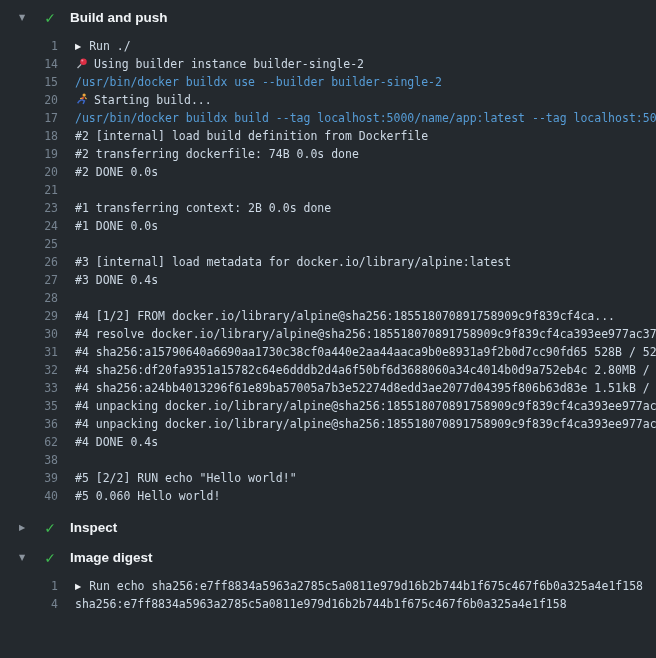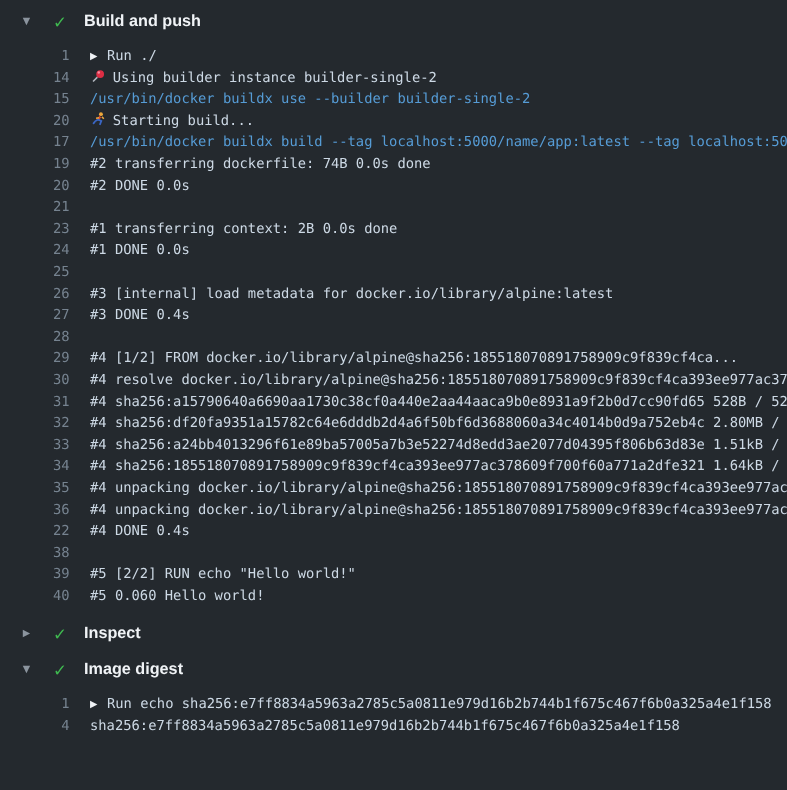--- a/index.html
+++ b/index.html
@@ -65,38 +65,38 @@
             </svg><span>Using builder instance builder-single-2</span></span></div>
         <div class="line"><span class="num">15</span><span class="content command"><span>/usr/bin/docker buildx use --builder builder-single-2</span></span></div>
         <div class="line"><span class="num">20</span><span class="content"><svg class="emoji-icon" viewBox="0 0 16 16">
               <circle cx="10.6" cy="2.6" r="2" fill="#eda83c"></circle>
               <path d="M10 5 L7.6 8.2" stroke="#d9482f" stroke-width="2.4" fill="none"></path>
               <path d="M7.6 8.2 L11 9.6 L9.4 13.6" stroke="#3a66c4" stroke-width="1.8" fill="none"></path>
               <path d="M7.6 8.2 L4.6 10 L2.6 12.6" stroke="#3a66c4" stroke-width="1.8" fill="none"></path>
               <path d="M11.6 5.4 L13.6 7.4 M8.6 6.4 L5.6 6.8" stroke="#eda83c" stroke-width="1.5" fill="none"></path>
             </svg><span>Starting build...</span></span></div>
         <div class="line"><span class="num">17</span><span class="content command"><span>/usr/bin/docker buildx build --tag localhost:5000/name/app:latest --tag localhost:50</span></span></div>
+        <div class="line"><span class="num">18</span><span class="content"><span>#2 [internal] load build definition from Dockerfile</span></span></div>
         <div class="line"><span class="num">19</span><span class="content"><span>#2 transferring dockerfile: 74B 0.0s done</span></span></div>
         <div class="line"><span class="num">20</span><span class="content"><span>#2 DONE 0.0s</span></span></div>
         <div class="line"><span class="num">21</span><span class="content"><span></span></span></div>
         <div class="line"><span class="num">23</span><span class="content"><span>#1 transferring context: 2B 0.0s done</span></span></div>
         <div class="line"><span class="num">24</span><span class="content"><span>#1 DONE 0.0s</span></span></div>
         <div class="line"><span class="num">25</span><span class="content"><span></span></span></div>
         <div class="line"><span class="num">26</span><span class="content"><span>#3 [internal] load metadata for docker.io/library/alpine:latest</span></span></div>
         <div class="line"><span class="num">27</span><span class="content"><span>#3 DONE 0.4s</span></span></div>
         <div class="line"><span class="num">28</span><span class="content"><span></span></span></div>
         <div class="line"><span class="num">29</span><span class="content"><span>#4 [1/2] FROM docker.io/library/alpine@sha256:185518070891758909c9f839cf4ca...</span></span></div>
         <div class="line"><span class="num">30</span><span class="content"><span>#4 resolve docker.io/library/alpine@sha256:185518070891758909c9f839cf4ca393ee977ac37</span></span></div>
         <div class="line"><span class="num">31</span><span class="content"><span>#4 sha256:a15790640a6690aa1730c38cf0a440e2aa44aaca9b0e8931a9f2b0d7cc90fd65 528B / 52</span></span></div>
         <div class="line"><span class="num">32</span><span class="content"><span>#4 sha256:df20fa9351a15782c64e6dddb2d4a6f50bf6d3688060a34c4014b0d9a752eb4c 2.80MB / </span></span></div>
         <div class="line"><span class="num">33</span><span class="content"><span>#4 sha256:a24bb4013296f61e89ba57005a7b3e52274d8edd3ae2077d04395f806b63d83e 1.51kB / </span></span></div>
-        <div class="line"><span class="num">34</span><span class="content"><span>#4 sha256:185518070891758909c9f839cf4ca393ee977ac378609f700f60a771a2dfe321 1.64kB / </span></span></div>
         <div class="line"><span class="num">35</span><span class="content"><span>#4 unpacking docker.io/library/alpine@sha256:185518070891758909c9f839cf4ca393ee977ac</span></span></div>
         <div class="line"><span class="num">36</span><span class="content"><span>#4 unpacking docker.io/library/alpine@sha256:185518070891758909c9f839cf4ca393ee977ac</span></span></div>
-        <div class="line"><span class="num">22</span><span class="content"><span>#4 DONE 0.4s</span></span></div>
+        <div class="line"><span class="num">62</span><span class="content"><span>#4 DONE 0.4s</span></span></div>
         <div class="line"><span class="num">38</span><span class="content"><span></span></span></div>
         <div class="line"><span class="num">39</span><span class="content"><span>#5 [2/2] RUN echo "Hello world!"</span></span></div>
         <div class="line"><span class="num">40</span><span class="content"><span>#5 0.060 Hello world!</span></span></div>
       </div>
     </div>
     <div class="section">
       <div class="section-header">
         <span class="tri">▶</span>
         <span class="check">✓</span>
         <span class="title">Inspect</span>

